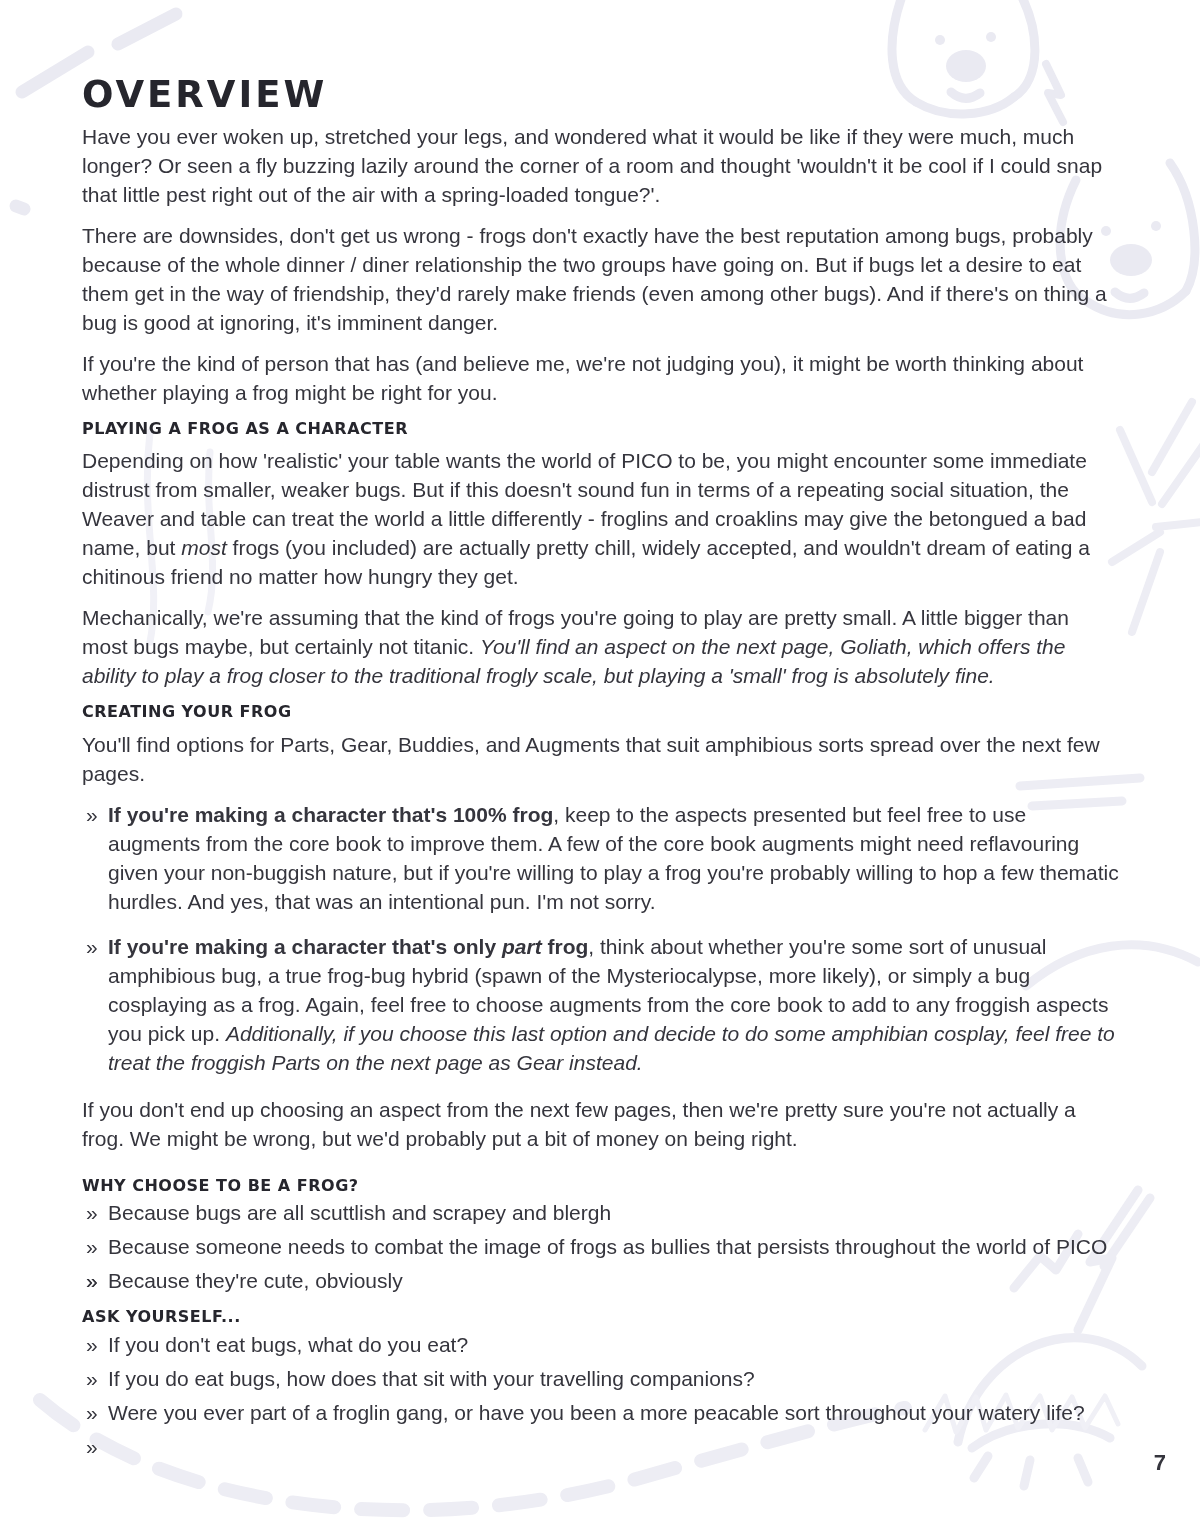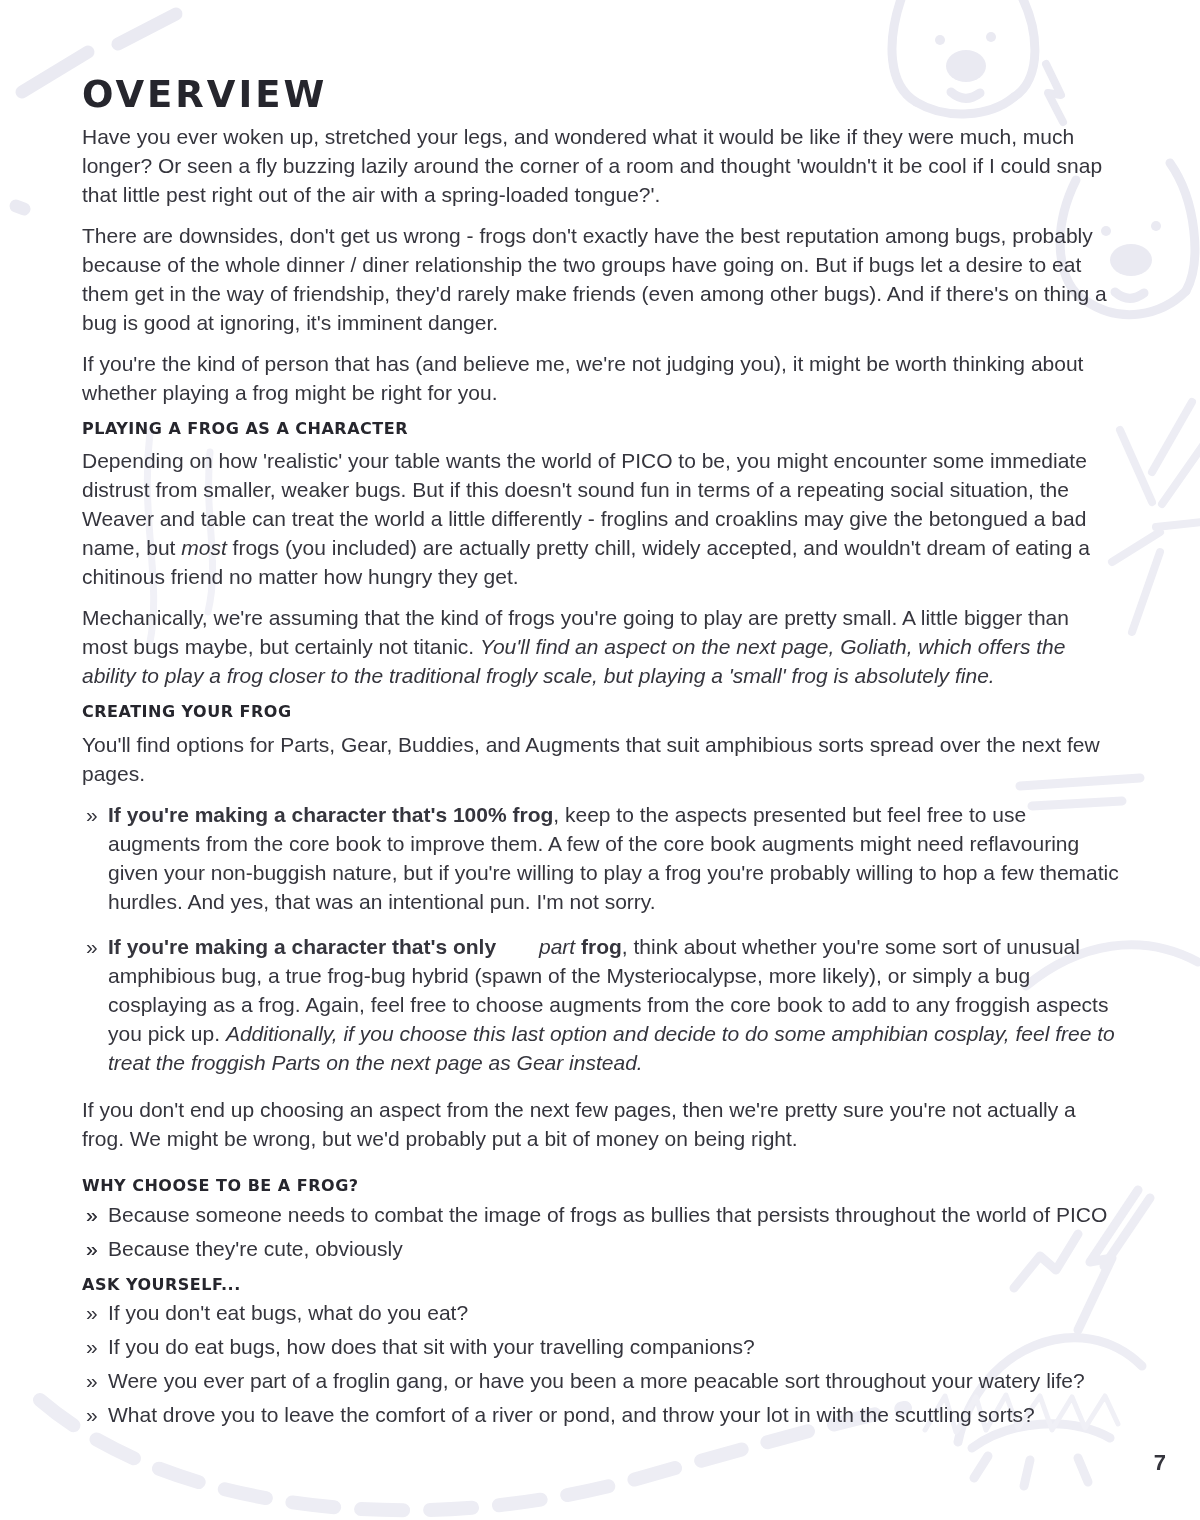--- a/index.html
+++ b/index.html
@@ -36,21 +36,21 @@
     font-size:16px;
     line-height:1.15;
     letter-spacing:0.5px;
     color:#26262d;
     margin:13px 0 3px 0;
   }
   h2.gap-lg{margin-top:24px;}
   p{margin:8px 0 12px 0;}
   .b{font-weight:bold;}
   .i{font-style:italic;}
-  .bi{font-weight:normal;font-style:italic;margin-left:37px;}
+  .bi{font-weight:bold;font-style:italic;}
   p.italic{}
   p.outro{margin-top:18px;}
   ul{list-style:none;margin:0 0 12px 0;padding:0;}
   li{position:relative;padding-left:26px;margin:0 0 5px 0;}
   ul.spaced li{margin-bottom:16px;}
   ul.spaced{margin-top:8px;}
   .marker{position:absolute;left:4px;top:0;color:#35353d;}
   .page-number{
     position:absolute;
     right:34px;
@@ -149,34 +149,34 @@
         <li>
           <span class="marker">»</span><span class="b">If you're making a character that's only </span><span class="bi">part</span><span class="b"> frog</span><span>, think about whether you're some sort of unusual amphibious bug, a true frog-bug hybrid (spawn of the Mysteriocalypse, more likely), or simply a bug cosplaying as a frog. Again, feel free to choose augments from the core book to add to any froggish aspects you pick up. </span><span class="i">Additionally, if you choose this last option and decide to do some amphibian cosplay, feel free to treat the froggish Parts on the next page as Gear instead.</span>
         </li>
       </ul>
       <p class="italic outro">If you don't end up choosing an aspect from the next few pages, then we're pretty sure you're not actually a frog. We might be wrong, but we'd probably put a bit of money on being right.</p>
     </section>
 
     <section>
       <h2 class="gap-lg">WHY CHOOSE TO BE A FROG?</h2>
       <ul class="tight">
-        <li><span class="marker">»</span></li>
+        <li><span class="marker">»</span><span>Because bugs are all scuttlish and scrapey and blergh</span></li>
         <li><span class="marker">»</span><span>Because someone needs to combat the image of frogs as bullies that persists throughout the world of PICO</span></li>
         <li><span class="marker">»</span></li>
         <li><span class="marker">»</span><span>Because they're cute, obviously</span></li>
       </ul>
     </section>
 
     <section>
       <h2>ASK YOURSELF...</h2>
       <ul class="tight">
         <li><span class="marker">»</span><span>If you don't eat bugs, what do you eat?</span></li>
         <li><span class="marker">»</span><span>If you do eat bugs, how does that sit with your travelling companions?</span></li>
         <li><span class="marker">»</span><span>Were you ever part of a froglin gang, or have you been a more peacable sort throughout your watery life?</span></li>
-        <li><span class="marker">»</span><span>What drove you to leave the comfort of a river or pond, and throw your lot in with the scuttling sorts?</span></li>
+        <li><span class="marker">»</span></li>
 
       </ul>
     </section>
 
   </article>
 
   <div class="page-number">7</div>
 
 </main>
 

